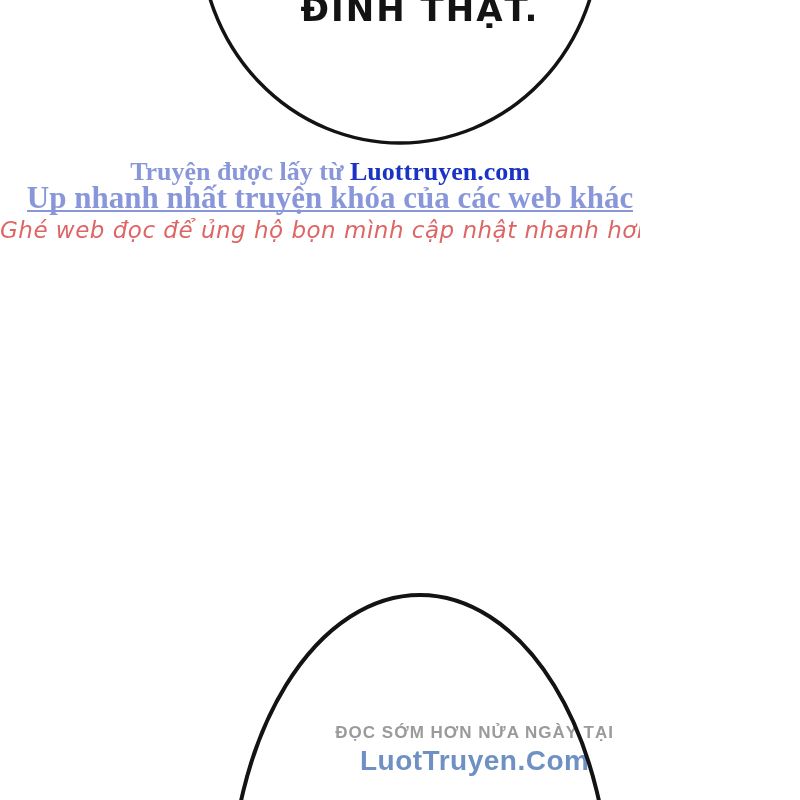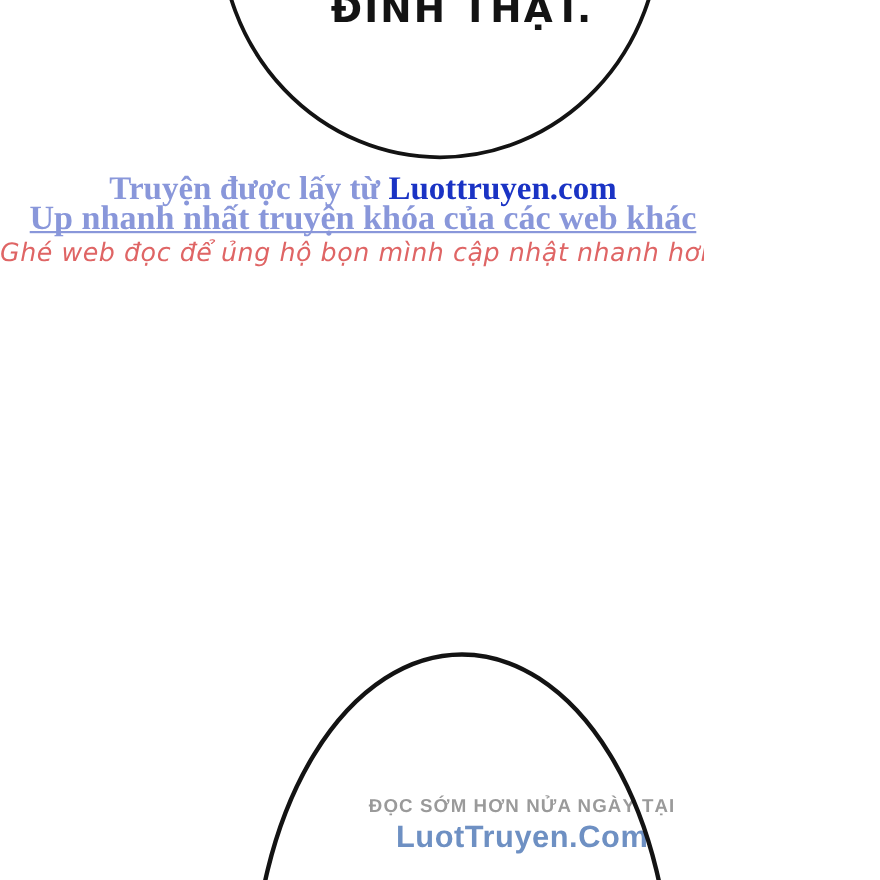--- a/index.html
+++ b/index.html
@@ -47,21 +47,21 @@
     position: absolute;
     left: 0;
     top: 157px;
     width: 660px;
     text-align: center;
     z-index: 3;
   }
   .promo-line1 {
     font-family: "Liberation Serif", serif;
     font-weight: bold;
-    font-size: 30px;
+    font-size: 26px;
     line-height: 29px;
     white-space: nowrap;
   }
   .promo-line2-wrap {
     line-height: 25px;
   }
   .promo-line2 {
     display: inline-block;
     font-family: "Liberation Serif", serif;
     font-weight: bold;

